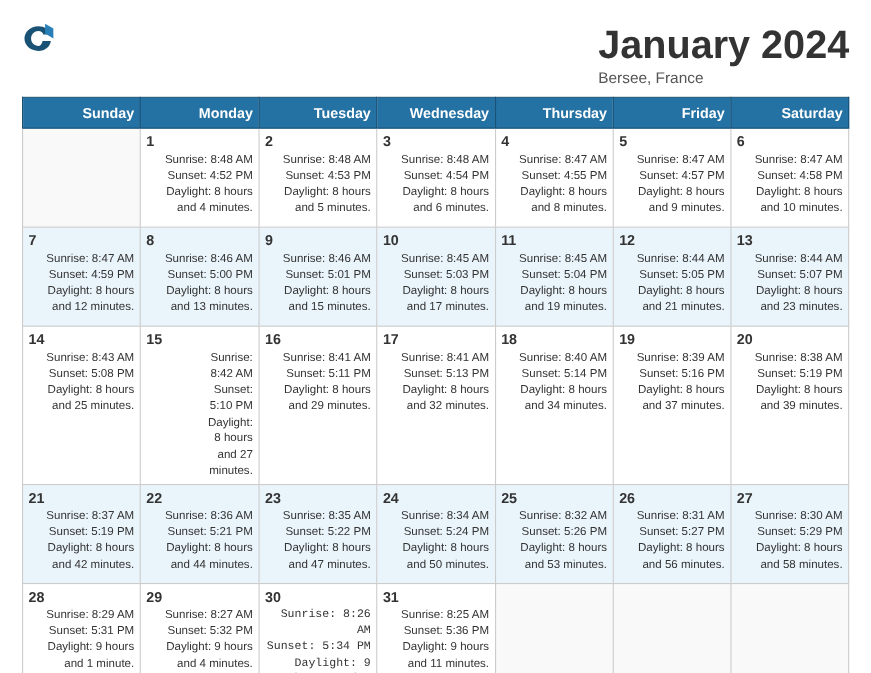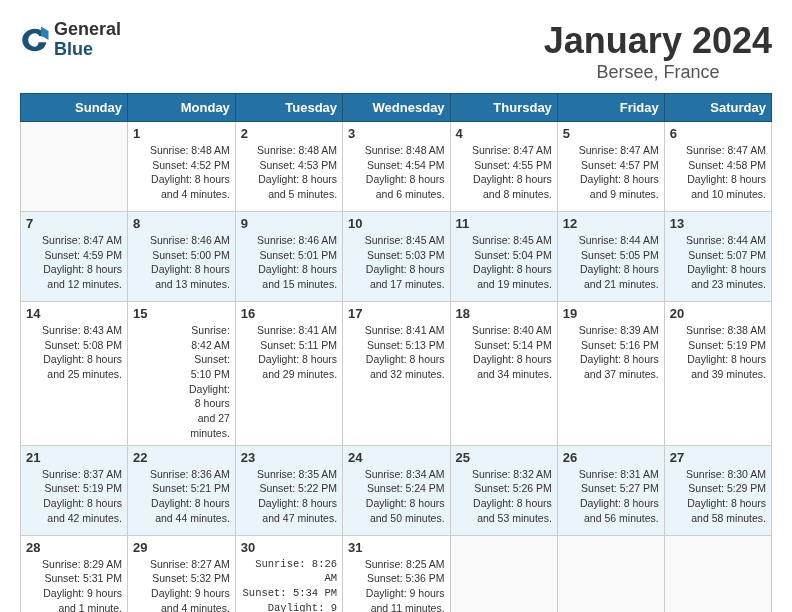--- a/index.html
+++ b/index.html
@@ -34,29 +34,29 @@
     .logo-blue {
       font-size: 18px;
       font-weight: bold;
       color: #1a5276;
     }
     .logo-icon {
       width: 30px;
       height: 30px;
     }
     .title-area {
-      text-align: center;
+      text-align: left;
     }
     .month-title {
       font-size: 36px;
       font-weight: bold;
       color: #333;
     }
     .location {
-      font-size: 18px;
+      font-size: 14px;
       color: #555;
     }
     table {
       width: 100%;
       border-collapse: collapse;
       font-size: 11px;
     }
     thead tr th {
       background-color: #2471a3;
       color: #fff;
@@ -99,24 +99,20 @@
   </style>
 </head>
 <body>
 
 <div class="header">
   <div class="logo">
     <svg class="logo-icon" viewBox="0 0 40 40">
       <path d="M20 5 C10 5 3 12 3 20 C3 28 10 35 20 35 C28 35 34 30 35 23 L25 23 C24 27 22 29 20 29 C15 29 11 25 11 20 C11 15 15 11 20 11 C23 11 25 13 26 15 L35 15 C33 9 27 5 20 5Z" fill="#1a5276"></path>
       <path d="M28 2 L38 8 L38 20 L28 14Z" fill="#2980b9"></path>
     </svg>
-    <div class="logo-text">
-      <span class="logo-general">General</span>
-      <span class="logo-blue">Blue</span>
-    </div>
   </div>
   <div class="title-area">
     <div class="month-title">January 2024</div>
     <div class="location">Bersee, France</div>
   </div>
 </div>
 
 <table>
   <thead>
     <tr>

